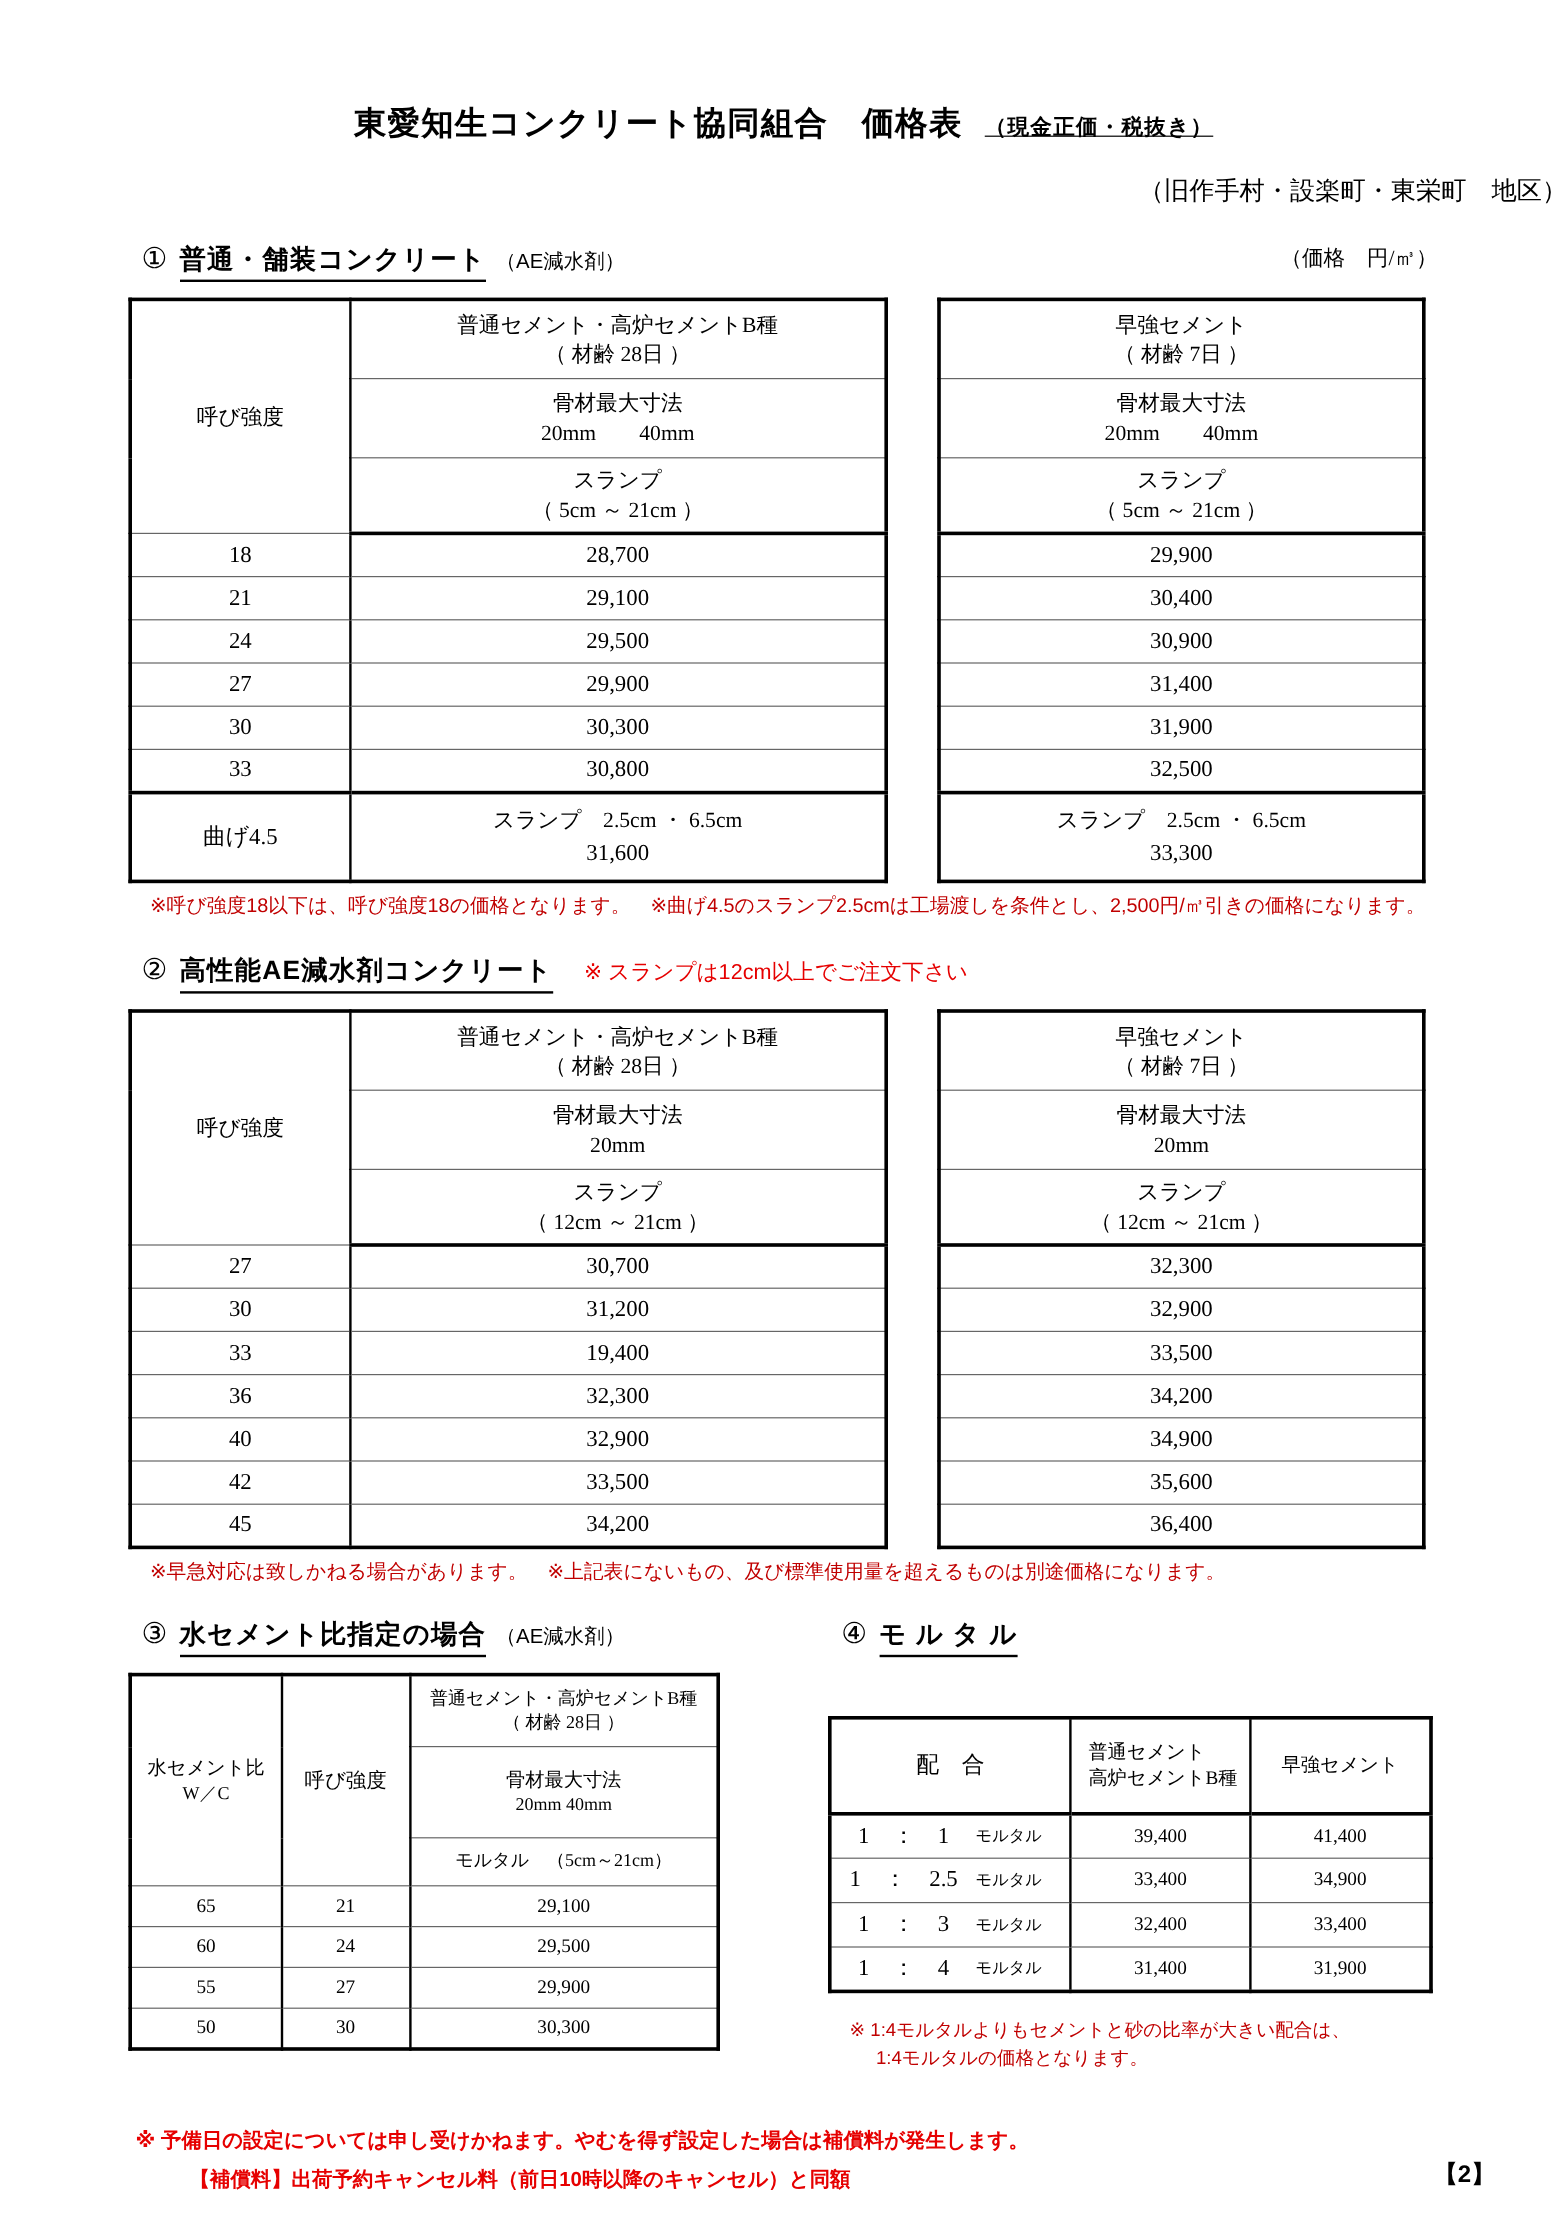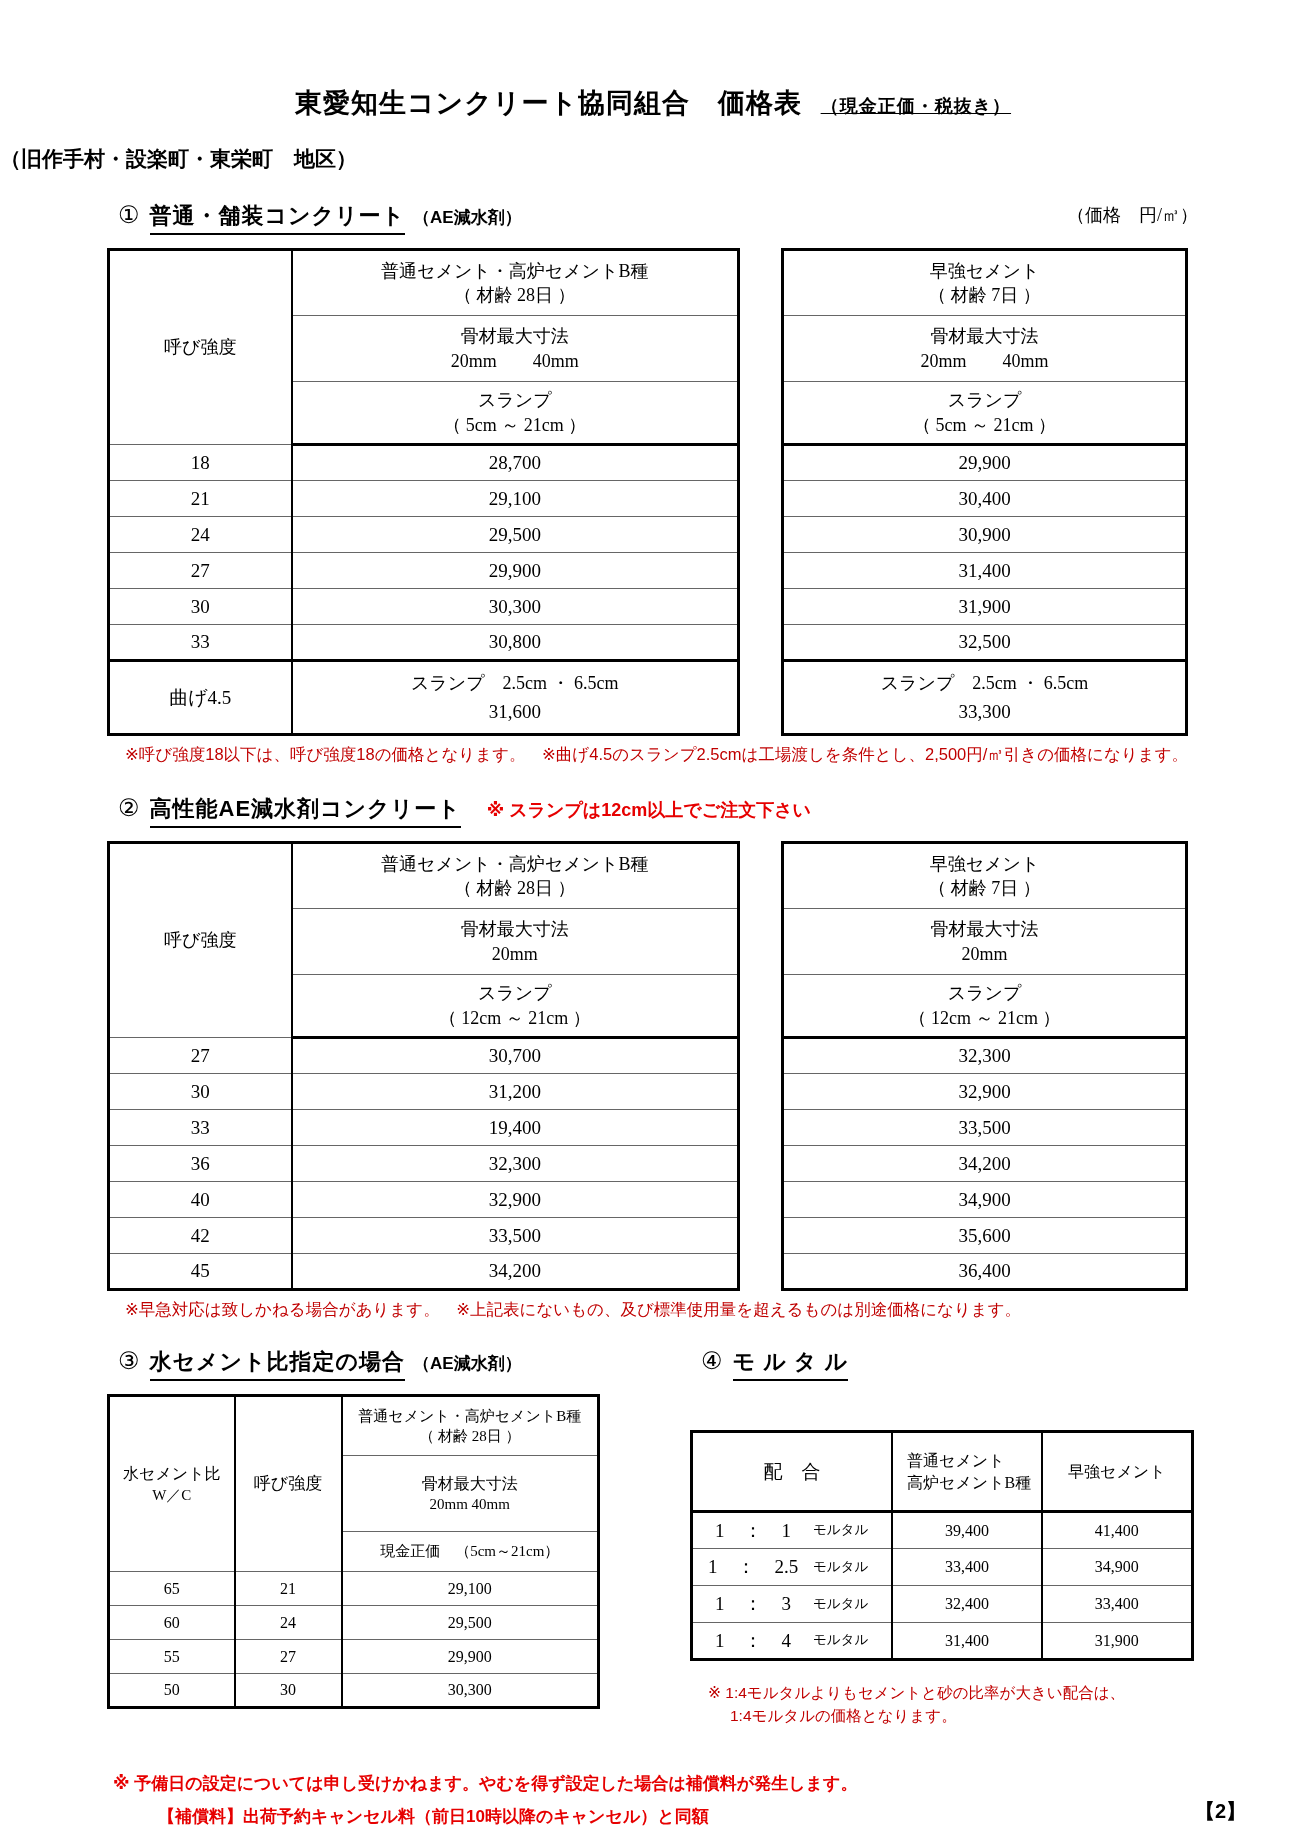--- a/index.html
+++ b/index.html
@@ -13,34 +13,34 @@
     font-family:"Liberation Serif","DejaVu Serif",serif;color:#000;
   }
   
   .doc-title{
     margin-top:85px;text-align:center;
     font-family:"Liberation Sans","DejaVu Sans",sans-serif;font-weight:bold;
     font-size:27px;letter-spacing:1px;
   }
   .doc-title .title-note{font-size:18px;font-weight:bold;margin-left:10px;text-decoration:underline;}
   .doc-subtitle{
-    margin-top:24px;text-align:left;
-    font-family:"Liberation Sans","DejaVu Sans",sans-serif;font-weight:bold;
+    margin-top:24px;text-align:right;
+    font-family:"Liberation Sans","DejaVu Sans",sans-serif;font-weight:normal;
     font-size:21px;
   }
   .sec-head{
     display:flex;align-items:baseline;margin-left:118px;margin-top:28px;position:relative;
     font-family:"Liberation Sans","DejaVu Sans",sans-serif;
   }
   .sec-num{font-size:24px;font-weight:normal;margin-right:10px;}
   .sec-title{
     font-size:22px;font-weight:bold;
     border-bottom:2px solid #000;padding-bottom:2px;letter-spacing:1px;
   }
-  .sec-note{font-size:17px;font-weight:bold;margin-left:8px;}
+  .sec-note{font-size:17px;font-weight:normal;margin-left:8px;}
   .sec-note.red{color:var(--accent-red);margin-left:26px;font-size:18px;}
   .unit-note{
     position:absolute;right:108px;top:2px;
     font-family:"Liberation Serif","DejaVu Serif",serif;font-weight:normal;font-size:18px;
   }
   
   .tables-flex{display:flex;margin-left:107px;margin-top:13px;}
   .tbl{
     border-collapse:collapse;table-layout:fixed;border:3px solid #000;
     font-family:"Liberation Serif","DejaVu Serif",serif;
@@ -361,21 +361,21 @@
           <div style="font-size:15px;">（ 材齢 28日 ）</div>
         </td>
       </tr>
       <tr class="h3b">
         <td>
           <div style="font-size:16px;">骨材最大寸法</div>
           <div style="font-size:15px;">20mm  40mm</div>
         </td>
       </tr>
       <tr class="h3c">
-        <td style="font-size:15px;">現金正価　（5cm～21cm）</td>
+        <td style="font-size:15px;">モルタル　（5cm～21cm）</td>
       </tr>
       <tr class="dr">
         <td class="vthick num">65</td>
         <td class="vthick num">21</td>
         <td class="num">29,100</td>
       </tr>
       <tr class="dr">
         <td class="vthick num">60</td>
         <td class="vthick num">24</td>
         <td class="num">29,500</td>

